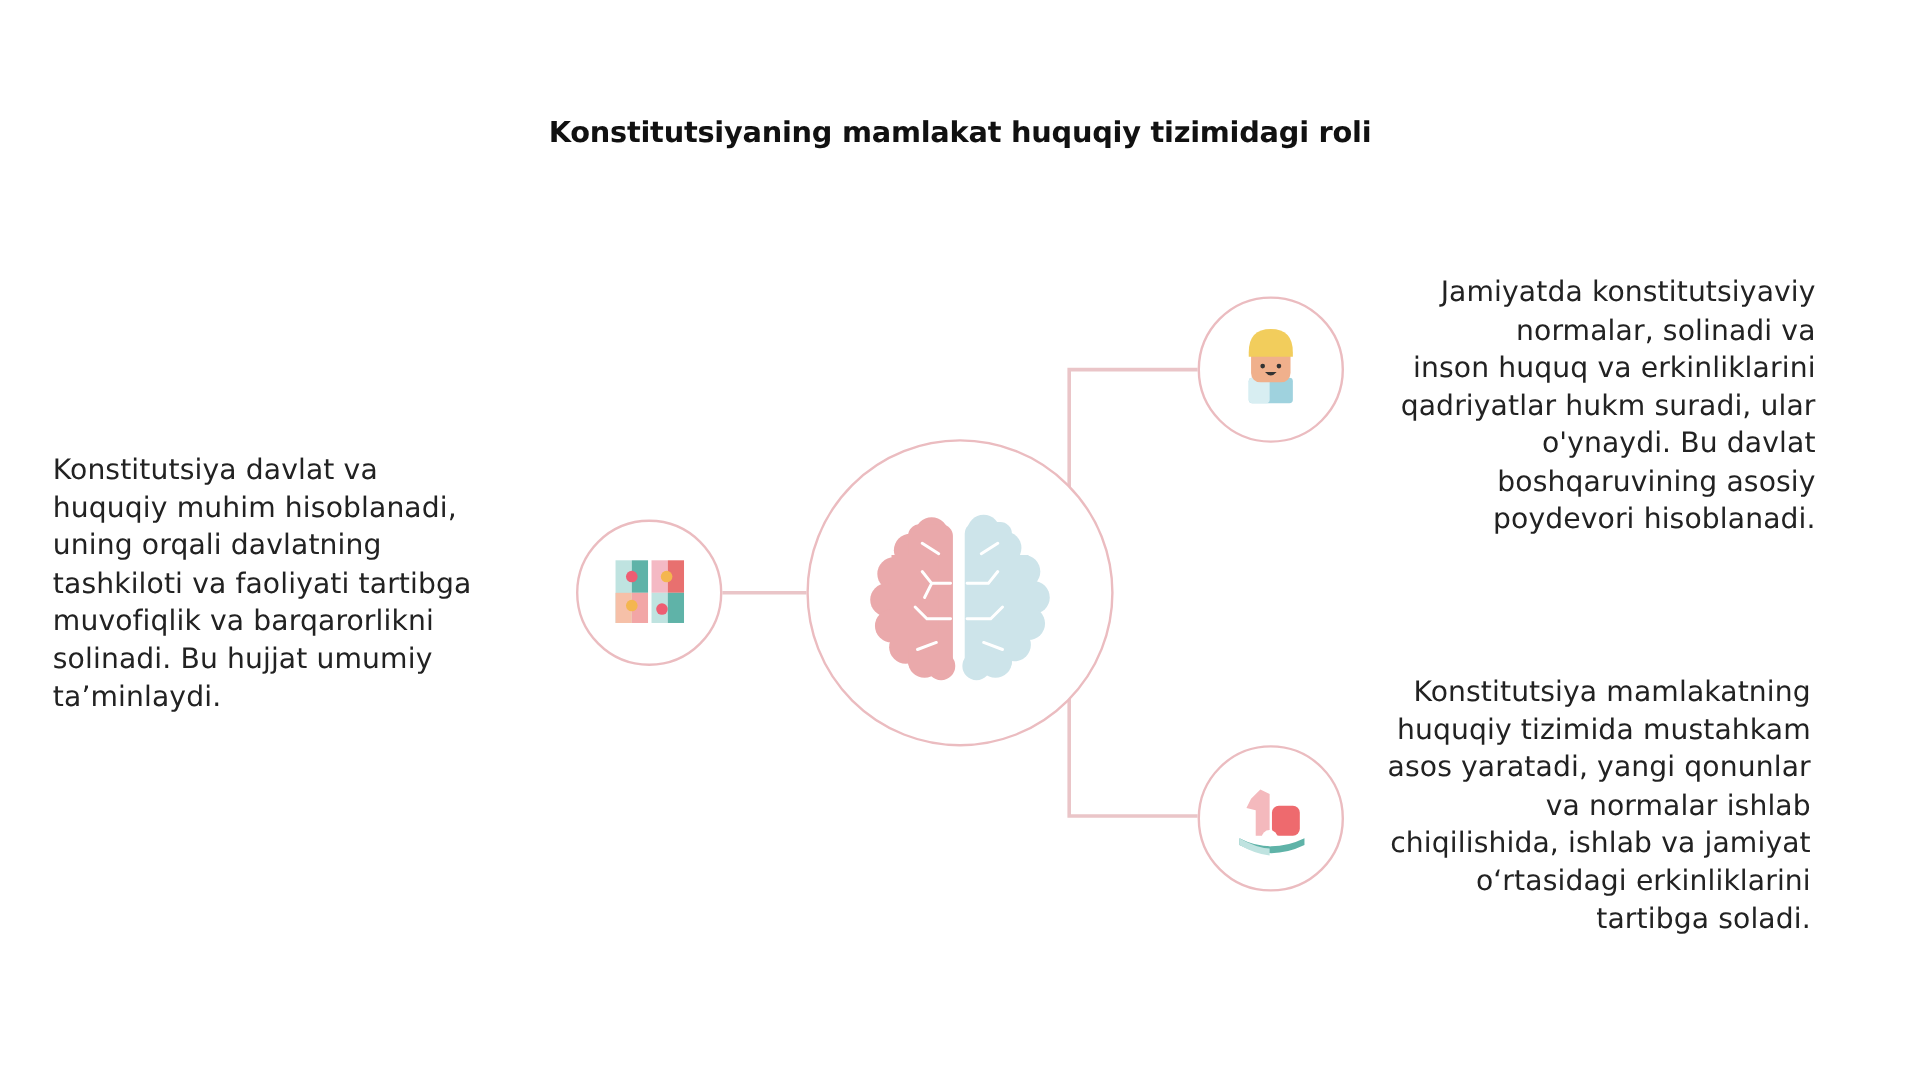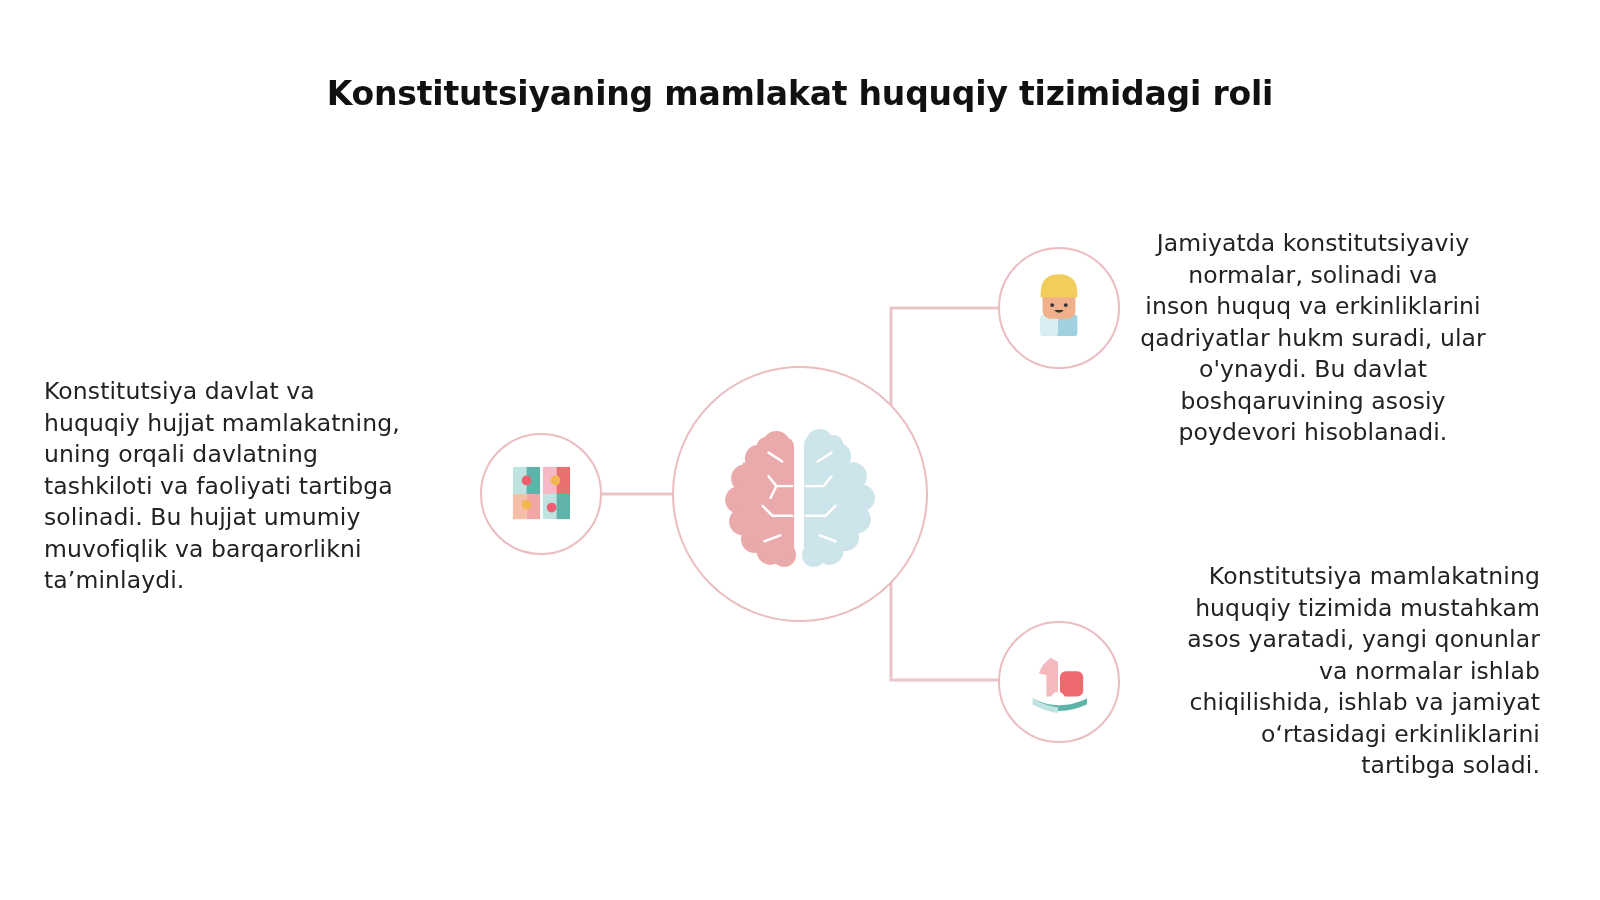--- a/index.html
+++ b/index.html
@@ -1,31 +1,31 @@
 <!DOCTYPE html>
 <html><head>
   <meta charset="utf-8">
   <style>
     * { margin: 0; padding: 0; box-sizing: border-box; }
     html, body { width: 1600px; height: 900px; background: #ffffff; overflow: hidden; }
     body { position: relative; font-family: "DejaVu Sans", "Liberation Sans", sans-serif; color: #1a1a1a; }
 
     .title {
-      position: absolute; left: 0; top: 74px; width: 1600px;
-      text-align: center; font-size: 33px; font-weight: bold; letter-spacing: -0.2px;
+      position: absolute; left: 0; top: 96px; width: 1600px;
+      text-align: center; font-size: 24px; font-weight: bold; letter-spacing: -0.2px;
       color: #111111;
     }
 
     .text-block {
       position: absolute; font-size: 23.5px; line-height: 31.5px; color: #222222;
       letter-spacing: 0.1px;
     }
     .text-left { left: 44px; top: 376px; width: 400px; text-align: left; }
-    .text-right-top { right: 77px; top: 228px; width: 420px; text-align: center; }
-    .text-right-bottom { right: 60px; top: 561px; width: 420px; text-align: right; }
+    .text-right-top { right: 87px; top: 228px; width: 420px; text-align: right; }
+    .text-right-bottom { right: 91px; top: 561px; width: 420px; text-align: right; }
     .text-block .line { display: block; white-space: nowrap; }
 
     svg.diagram { position: absolute; left: 0; top: 0; width: 1600px; height: 900px; }
 
     .node { position: absolute; border-radius: 50%; background: #ffffff; border: 2px solid #ebbcc0; }
     .node-center { left: 672px; top: 366px; width: 256px; height: 256px; }
     .node-left { left: 480px; top: 433px; width: 122px; height: 122px; }
     .node-rt { left: 998px; top: 247px; width: 122px; height: 122px; }
     .node-rb { left: 998px; top: 621px; width: 122px; height: 122px; }
     .node svg { position: absolute; left: 0; top: 0; width: 100%; height: 100%; }
@@ -114,25 +114,25 @@
     <path d="M34 78 Q61 92 90 78 L90 84 Q61 98 34 84 Z" fill="#5fb3a8"></path>
     <path d="M34 78 Q48 86 60 87 L60 93 Q48 92 34 84 Z" fill="#bfe3e0"></path>
     <rect x="62" y="50" width="24" height="26" rx="6" fill="#ee6a6e"></rect>
     <path d="M44 44 L52 36 L60 40 L60 76 L48 76 L48 54 L40 52 Z" fill="#f4b9bd"></path>
     <circle cx="60" cy="78" r="7" fill="#ffffff"></circle>
   </svg>
 </div>
 
 <div class="text-block text-left">
   <span class="line">Konstitutsiya davlat va</span>
-  <span class="line">huquqiy hujjat mamlakatning,</span>
+  <span class="line">huquqiy muhim hisoblanadi,</span>
   <span class="line">uning orqali davlatning</span>
   <span class="line">tashkiloti va faoliyati tartibga</span>
+  <span class="line">muvofiqlik va barqarorlikni</span>
   <span class="line">solinadi. Bu hujjat umumiy</span>
-  <span class="line">muvofiqlik va barqarorlikni</span>
   <span class="line">ta’minlaydi.</span>
 </div>
 
 <div class="text-block text-right-top">
   <span class="line">Jamiyatda konstitutsiyaviy</span>
   <span class="line">normalar, solinadi va</span>
   <span class="line">inson huquq va erkinliklarini</span>
   <span class="line">qadriyatlar hukm suradi, ular</span>
   <span class="line">o'ynaydi. Bu davlat</span>
   <span class="line">boshqaruvining asosiy</span>

